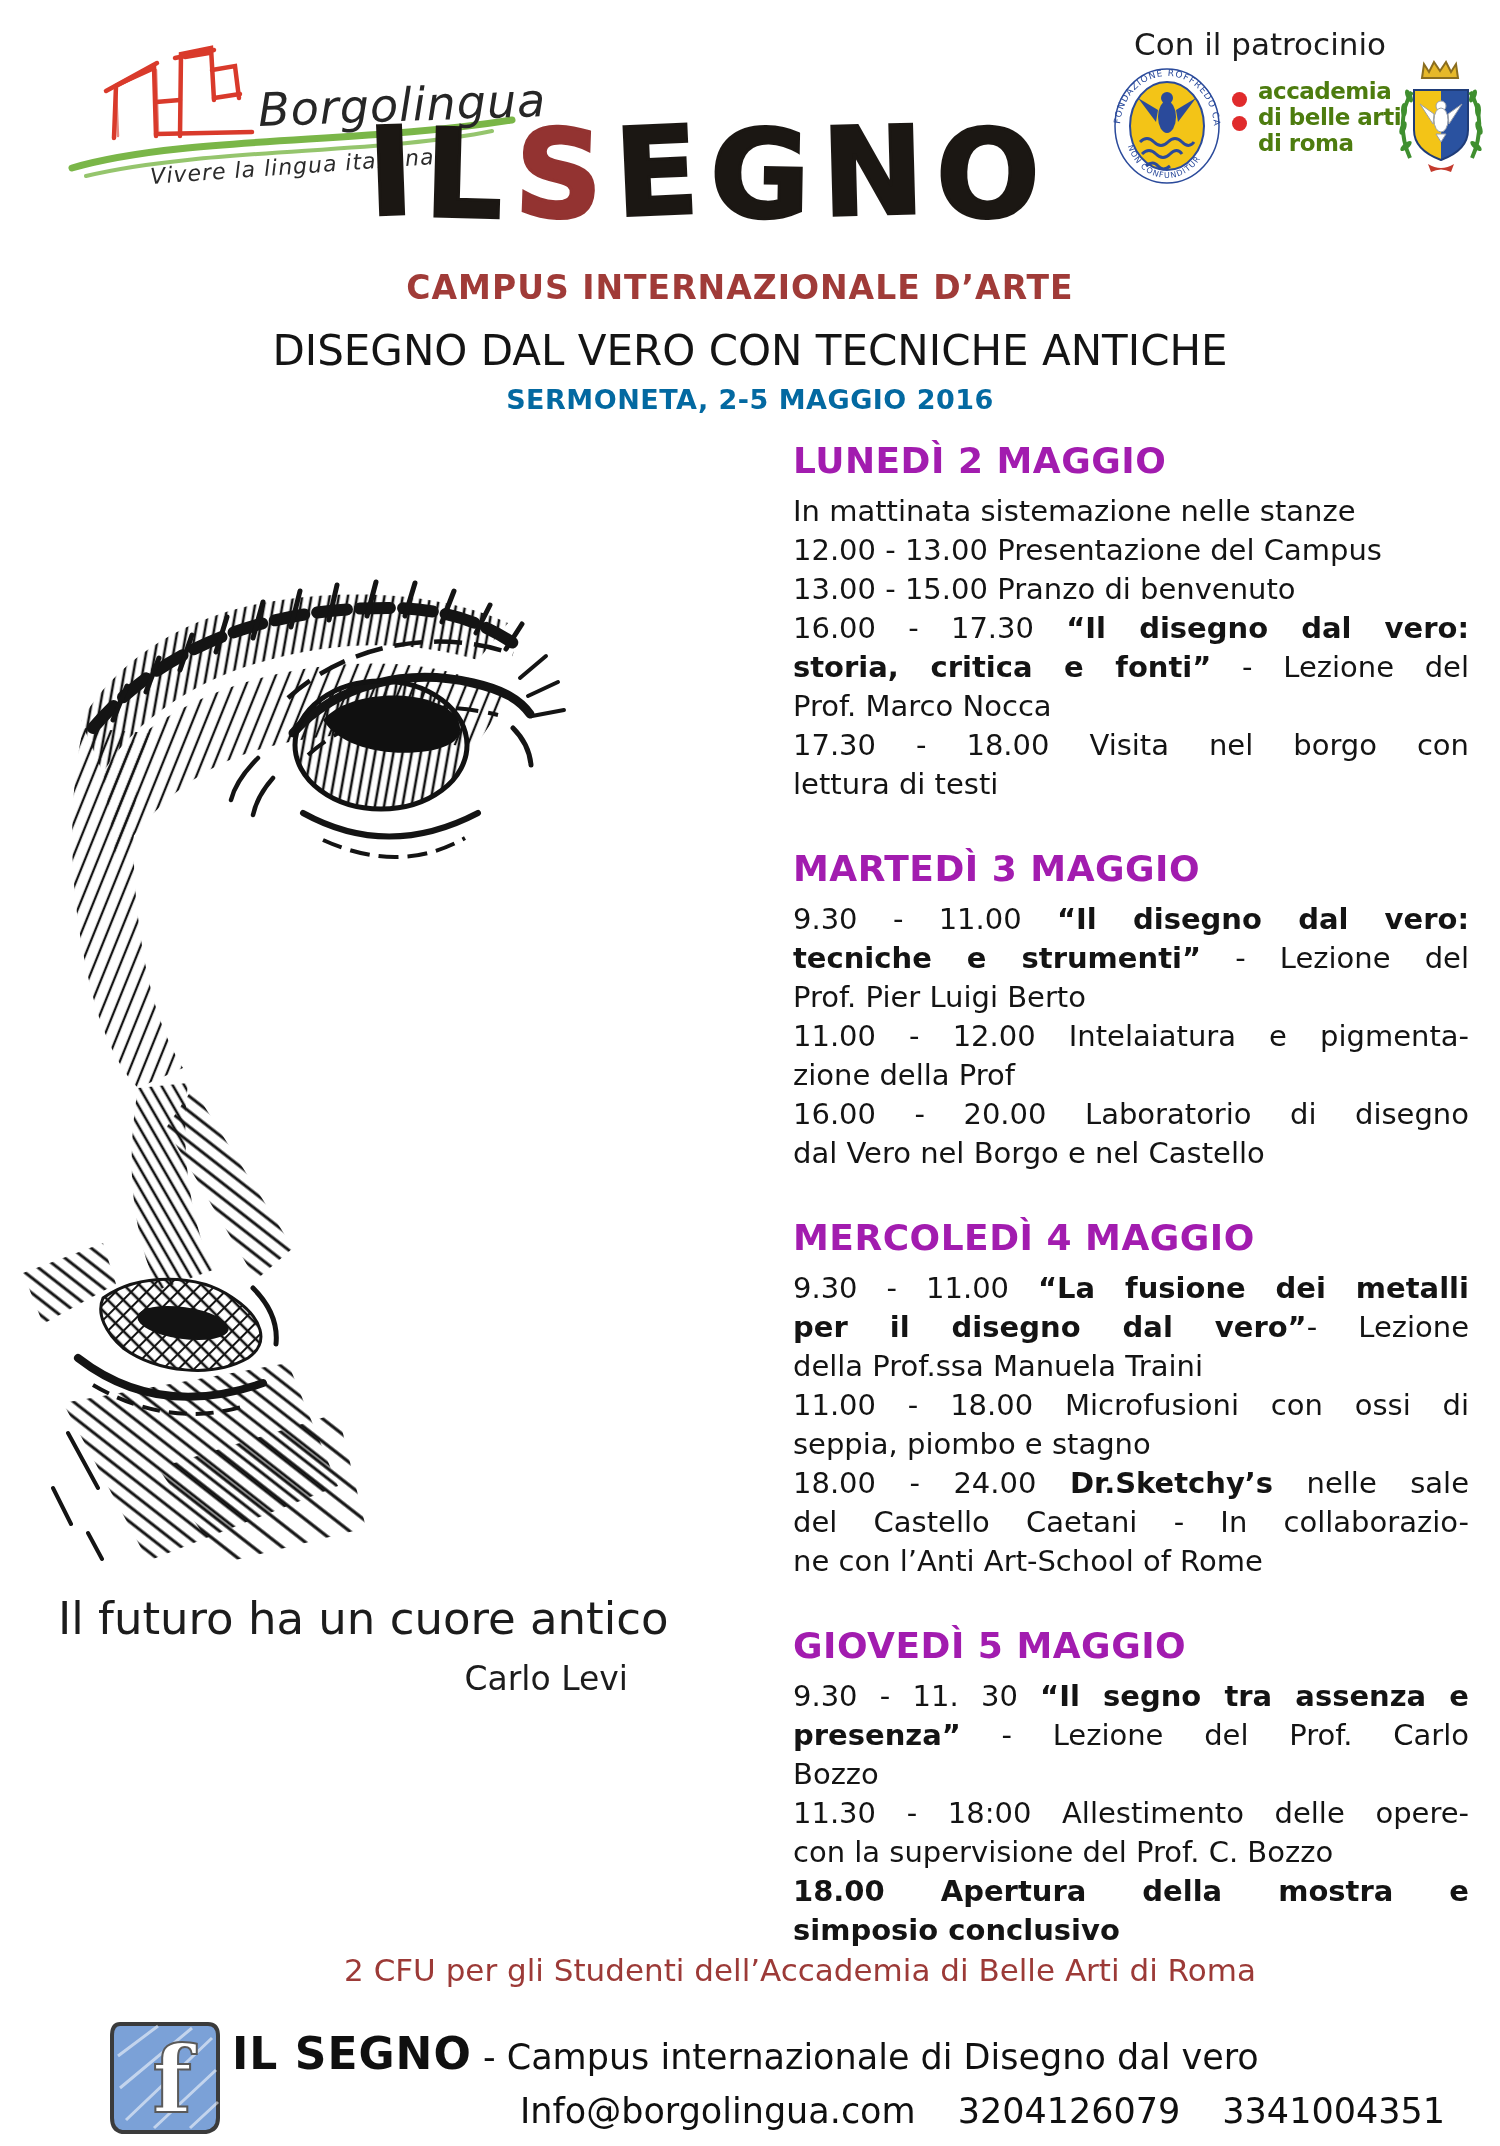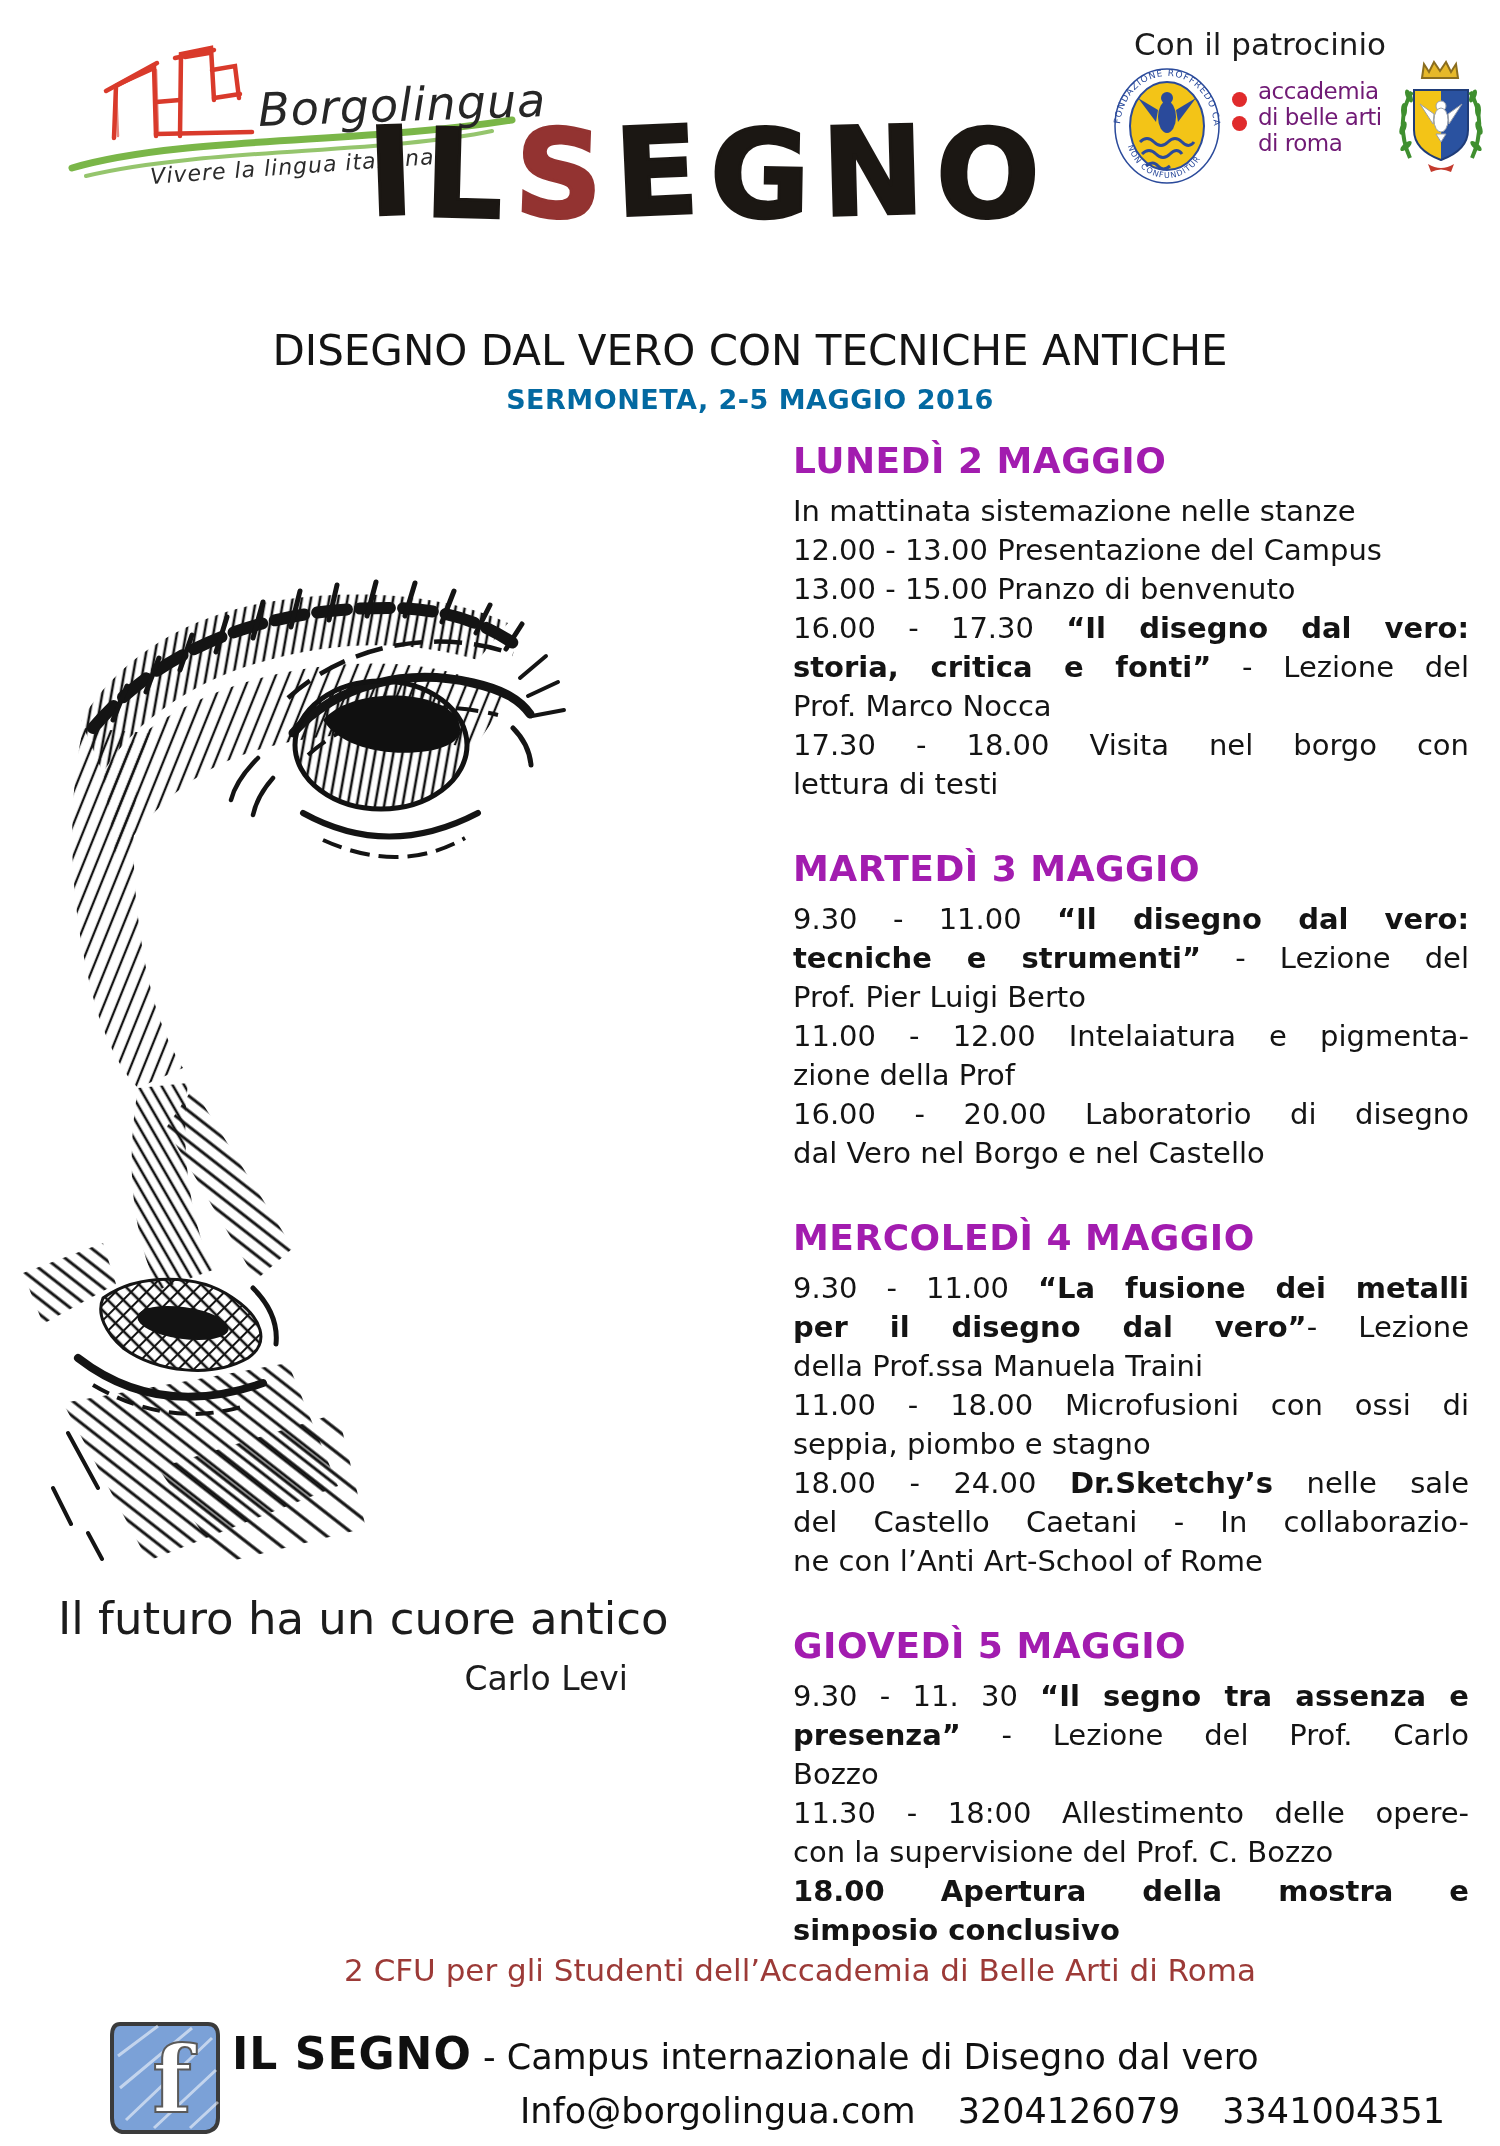--- a/index.html
+++ b/index.html
@@ -14,21 +14,21 @@
   .borgotag{position:absolute;left:88px;top:118px;font-size:22px;font-style:italic;color:#2b2b2b;
             transform:rotate(-4deg);letter-spacing:1px;}
 
   
   .patronage-label{position:absolute;left:1100px;top:26px;width:320px;text-align:center;
                    font-size:31px;color:#1b1b1b;}
   .caetani{position:absolute;left:1108px;top:62px;}
   .accademia{position:absolute;left:1232px;top:78px;width:170px;}
   .accademia .dots{position:absolute;left:0;top:14px;}
   .accademia .dot{width:15px;height:15px;border-radius:50%;background:#e02b2c;margin-bottom:9px;}
-  .accademia .txt{margin-left:26px;font-weight:normal;color:#701a75;font-size:23px;line-height:26px;letter-spacing:-.5px;}
+  .accademia .txt{margin-left:26px;font-weight:bold;color:#4d7c0f;font-size:23px;line-height:26px;letter-spacing:-.5px;}
   .stemma{position:absolute;left:1398px;top:58px;}
 
   
   .title-main{position:absolute;left:0;top:98px;width:1420px;text-align:center;
               font-weight:bold;font-size:122px;line-height:150px;letter-spacing:12px;color:#1b1713;}
   .title-main span{display:inline-block;-webkit-text-stroke:3px currentColor;}
   .title-main .red{color:#933331;}
   .title-sub{position:absolute;left:0;top:268px;width:1480px;text-align:center;
              font-weight:bold;font-size:33px;letter-spacing:1px;color:#a03b38;}
   .title-subject{position:absolute;left:0;top:326px;width:1500px;text-align:center;
@@ -166,20 +166,21 @@
         <ellipse cx="78" cy="88" rx="7" ry="3" transform="rotate(40 78 88)"></ellipse>
         <ellipse cx="81" cy="70" rx="7" ry="3" transform="rotate(70 81 70)"></ellipse>
         <ellipse cx="80" cy="52" rx="7" ry="3" transform="rotate(90 80 52)"></ellipse>
         <ellipse cx="75" cy="38" rx="7" ry="3" transform="rotate(115 75 38)"></ellipse>
       </g>
       <path d="M30,106 q13,8 26,0 l-3,8 q-10,-5 -20,0 Z" fill="#c43b2e"></path>
     </svg>
   </div>
 
   <div class="title-main"><span style="transform: rotate(-2deg) translateY(-1px);">I</span><span style="transform: rotate(1.5deg) translateY(2px);">L</span><span style="transform: rotate(-1deg) translateY(-1px);"> </span><span class="red" style="transform: rotate(2deg) translateY(2px);">S</span><span style="transform: rotate(-2.5deg) translateY(-1px);">E</span><span style="transform: rotate(1deg) translateY(2px);">G</span><span style="transform: rotate(-1.5deg) translateY(-1px);">N</span><span style="transform: rotate(2deg) translateY(2px);">O</span></div>
+  <div class="title-sub">CAMPUS INTERNAZIONALE D’ARTE</div>
   <div class="title-subject">DISEGNO DAL VERO CON TECNICHE ANTICHE</div>
   <div class="title-venue">SERMONETA, 2-5 MAGGIO 2016</div>
 
   <div class="sketch">
     <svg width="566" height="1144" viewBox="0 0 566 1144">
       <defs>
         <pattern id="pv" width="9" height="9" patternUnits="userSpaceOnUse" patternTransform="rotate(10)">
             <line x1="4" y1="-1" x2="4" y2="10" stroke="#141414" stroke-width="2.6"></line>
           </pattern>
         <pattern id="pv2" width="12" height="12" patternUnits="userSpaceOnUse" patternTransform="rotate(22)">

